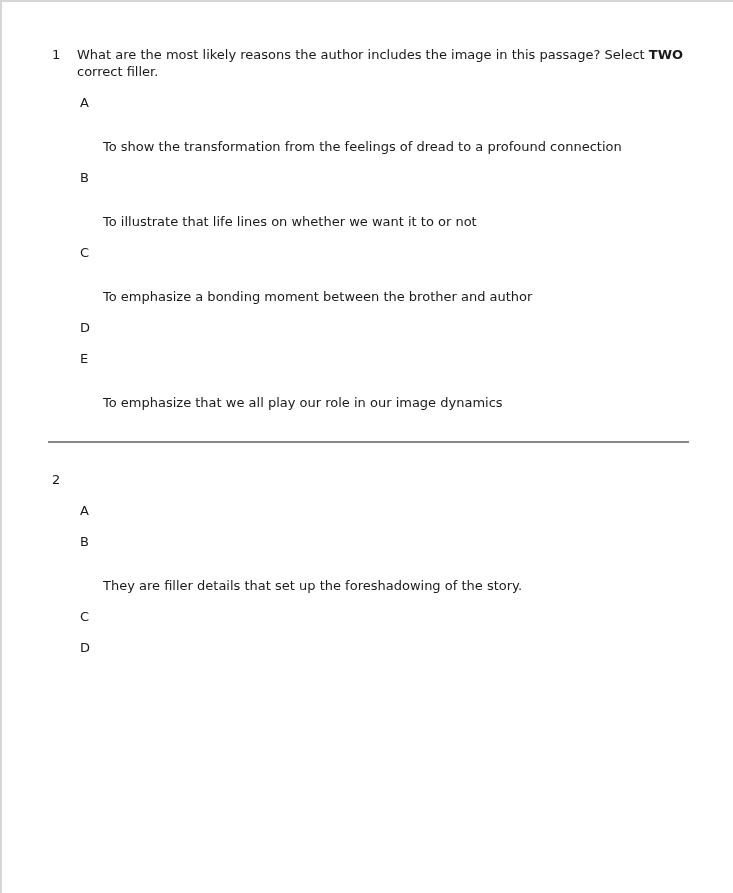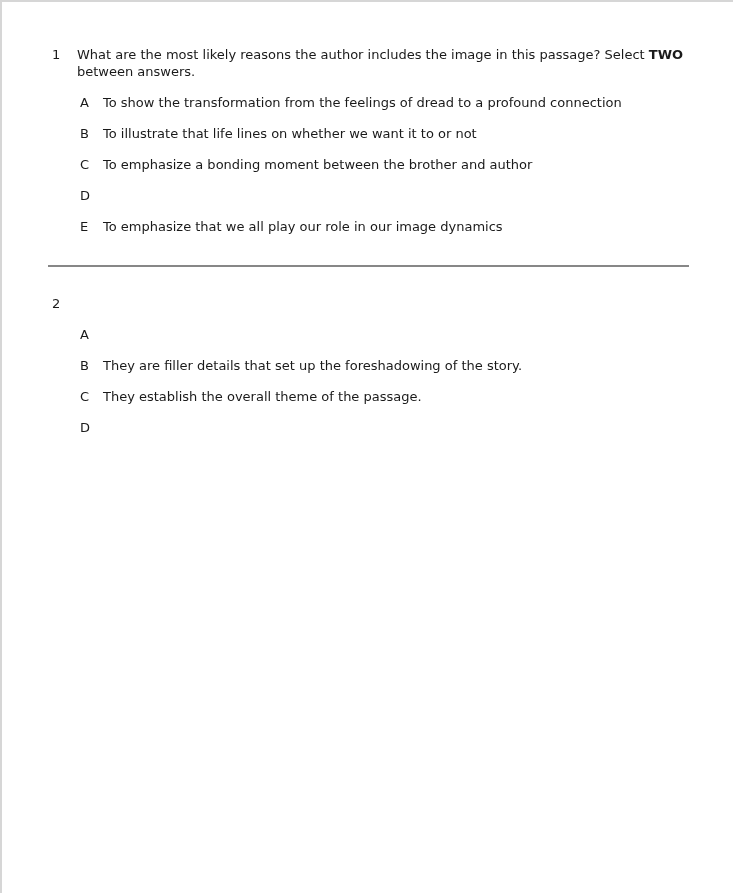--- a/index.html
+++ b/index.html
@@ -39,38 +39,39 @@
     margin-left: 78px;  
     margin-top: 14px;
   }
   .choice + .choice { margin-top: 14px; }
   .choice-letter {
     width: 23px;        
     flex: 0 0 23px;
   }
   .choice-text {
     max-width: 590px;
+    margin-top: 44px;
   }
   .divider {
     margin: 30px 44px 0 46px; 
     border: none;
     border-top: 2px solid #878787;
     height: 0;
   }
   .q2-block { margin-top: 28px; }
 </style>
 </head>
 <body>
 
 <div class="page">
 
   <div>
     <div class="question">
       <div class="qnum">1</div>
-      <div class="qprompt"><span>What are the most likely reasons the author includes the image in this passage? Select </span><b>TWO</b><span> between answers.</span></div>
+      <div class="qprompt"><span>What are the most likely reasons the author includes the image in this passage? Select </span><b>TWO</b><span> correct filler.</span></div>
     </div>
     <div class="choices">
       <div class="choice">
         <div class="choice-letter">A</div>
         <div class="choice-text">To show the transformation from the feelings of dread to a profound connection</div>
       </div>
       <div class="choice">
         <div class="choice-letter">B</div>
         <div class="choice-text">To illustrate that life lines on whether we want it to or not</div>
       </div>
@@ -97,21 +98,20 @@
     <div class="choices">
       <div class="choice">
         <div class="choice-letter">A</div>
       </div>
       <div class="choice">
         <div class="choice-letter">B</div>
         <div class="choice-text">They are filler details that set up the foreshadowing of the story.</div>
       </div>
       <div class="choice">
         <div class="choice-letter">C</div>
-        <div class="choice-text">They establish the overall theme of the passage.</div>
       </div>
       <div class="choice">
         <div class="choice-letter">D</div>
       </div>
     </div>
   </div>
 
 </div>
 
 </body></html>

